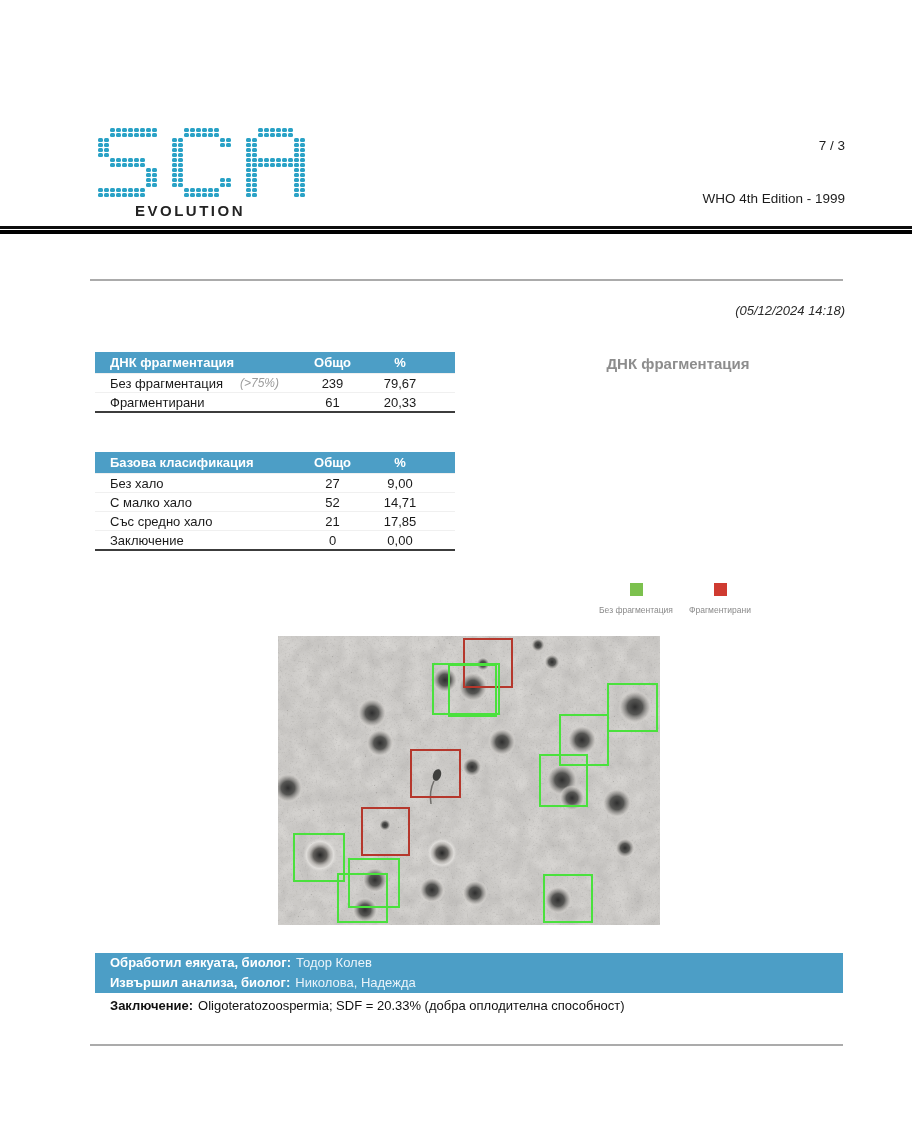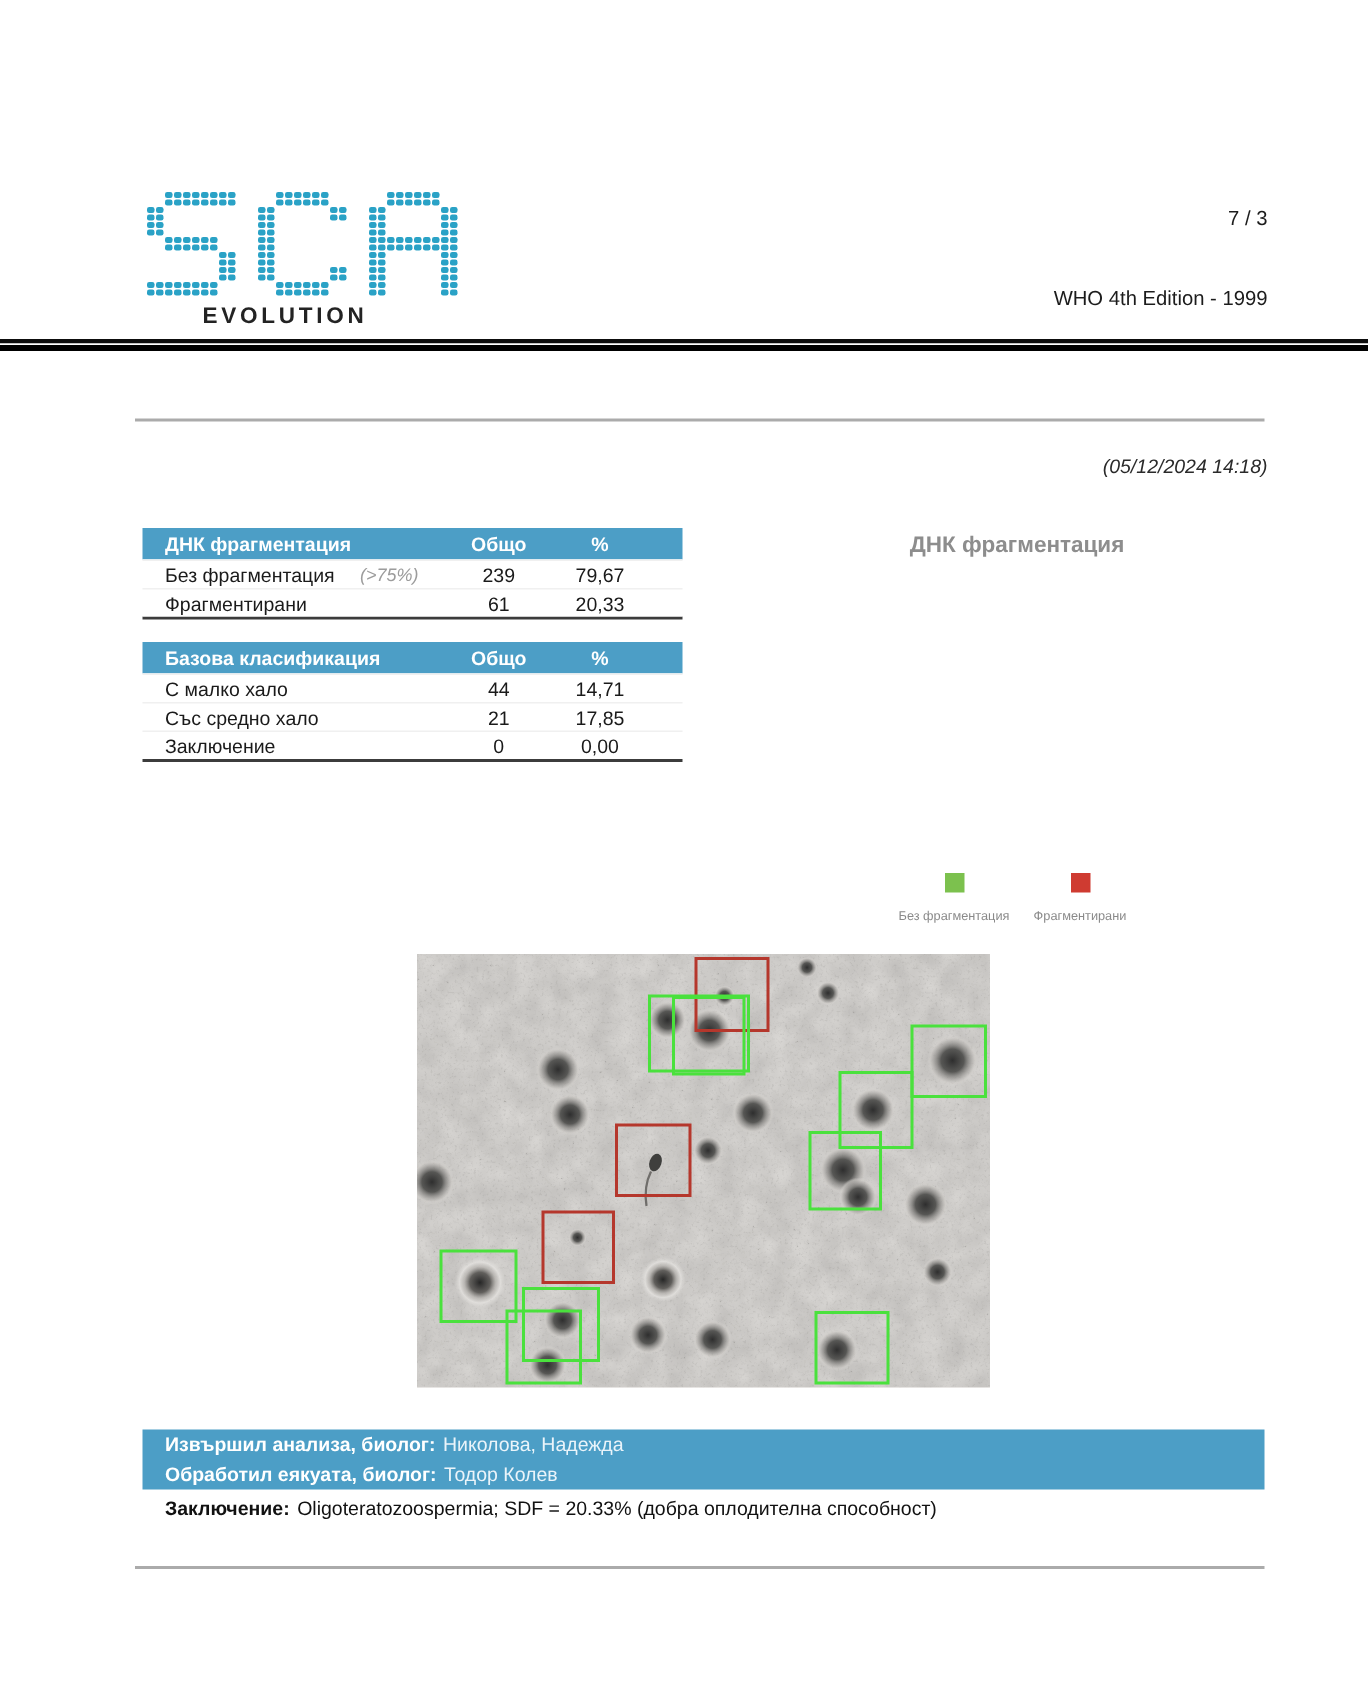--- a/index.html
+++ b/index.html
@@ -24,21 +24,21 @@
   .gray-rule { position:absolute; left:90px; width:753px; height:2px; background:#ababab; }
   #rule-top { top:279px; }
   #rule-bottom { top:1044px; }
 
   #report-datetime { position:absolute; right:67px; top:303px; font-size:13px;
                      font-style:italic; color:#2a2a2a; }
 
   
   .rep-table { position:absolute; left:95px; width:360px; border-bottom:2px solid #3c3c3c; }
   #table-0 { top:352px; }
-  #table-1 { top:428px; }
+  #table-1 { top:452px; }
   .t-head { display:flex; height:21px; line-height:21px; background:#4c9ec6; color:#fff;
             font-size:13px; font-weight:bold; }
   .h-title { width:205px; padding-left:15px; }
   .h-total { width:65px; text-align:center; }
   .h-pct   { width:70px; text-align:center; }
   .t-row { display:flex; height:19px; line-height:19px; font-size:13px; color:#1a1a1a;
            border-top:1px solid #f0f0f0; background:#fff; }
   .t-row:first-of-type { border-top:none; }
   .c-label { width:145px; padding-left:15px; white-space:nowrap; }
   .c-note  { width:60px; font-size:12px; font-style:italic; color:#9c9c9c; }
@@ -297,23 +297,29 @@
         <span class="c-pct">20,33</span>
       </div>
     </div>
   <div id="table-1" class="rep-table">
       <div class="t-head">
         <span class="h-title">Базова класификация</span>
         <span class="h-total">Общо</span>
         <span class="h-pct">%</span>
       </div>
       <div class="t-row">
+        <span class="c-label">Без хало</span>
+        <span class="c-note"></span>
+        <span class="c-total">27</span>
+        <span class="c-pct">9,00</span>
+      </div>
+      <div class="t-row">
         <span class="c-label">С малко хало</span>
         <span class="c-note"></span>
-        <span class="c-total">44</span>
+        <span class="c-total">52</span>
         <span class="c-pct">14,71</span>
       </div>
       <div class="t-row">
         <span class="c-label">Със средно хало</span>
         <span class="c-note"></span>
         <span class="c-total">21</span>
         <span class="c-pct">17,85</span>
       </div>
       <div class="t-row">
         <span class="c-label">Заключение</span>
@@ -405,24 +411,24 @@
         <div class="det-box" style="left: 83px; top: 171px; width: 49px; height: 49px; border-color: rgb(181, 55, 44);"></div>
         <div class="det-box" style="left: 15px; top: 197px; width: 52px; height: 49px; border-color: rgb(74, 225, 61);"></div>
         <div class="det-box" style="left: 70px; top: 222px; width: 52px; height: 50px; border-color: rgb(74, 225, 61);"></div>
         <div class="det-box" style="left: 59px; top: 237px; width: 51px; height: 50px; border-color: rgb(74, 225, 61);"></div>
         <div class="det-box" style="left: 265px; top: 238px; width: 50px; height: 49px; border-color: rgb(74, 225, 61);"></div>
       </div>
   </div>
 
   <div id="footer-block">
     <div class="f-row">
+      <b>Обработил еякуата, биолог:</b><span>Тодор Колев</span>
+    </div>
+    <div class="f-row">
       <b>Извършил анализа, биолог:</b><span>Николова, Надежда</span>
     </div>
-    <div class="f-row">
-      <b>Обработил еякуата, биолог:</b><span>Тодор Колев</span>
-    </div>
   </div>
   <div id="conclusion">
     <b>Заключение:</b><span>Oligoteratozoospermia; SDF = 20.33% (добра оплодителна способност)</span>
   </div>
 
   <div id="rule-bottom" class="gray-rule"></div>
 </div>
 
 </body></html>

